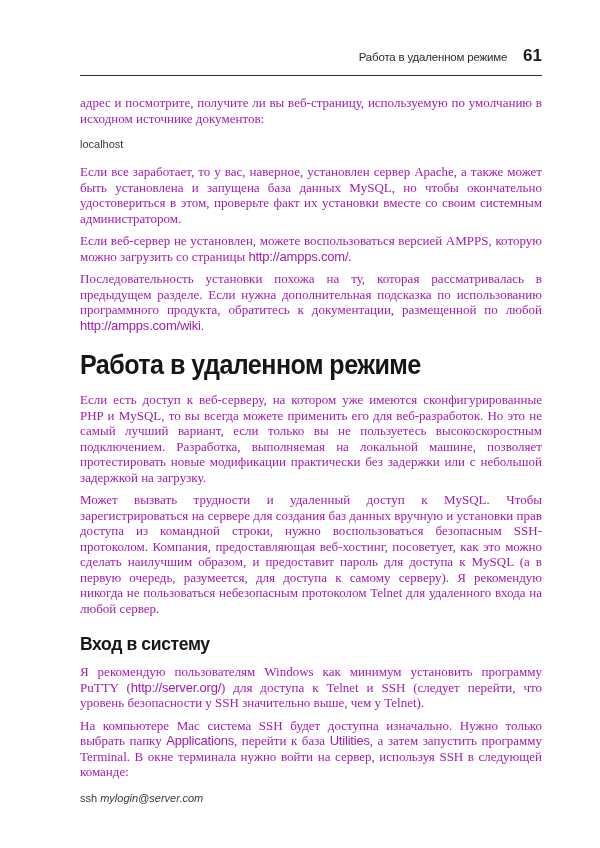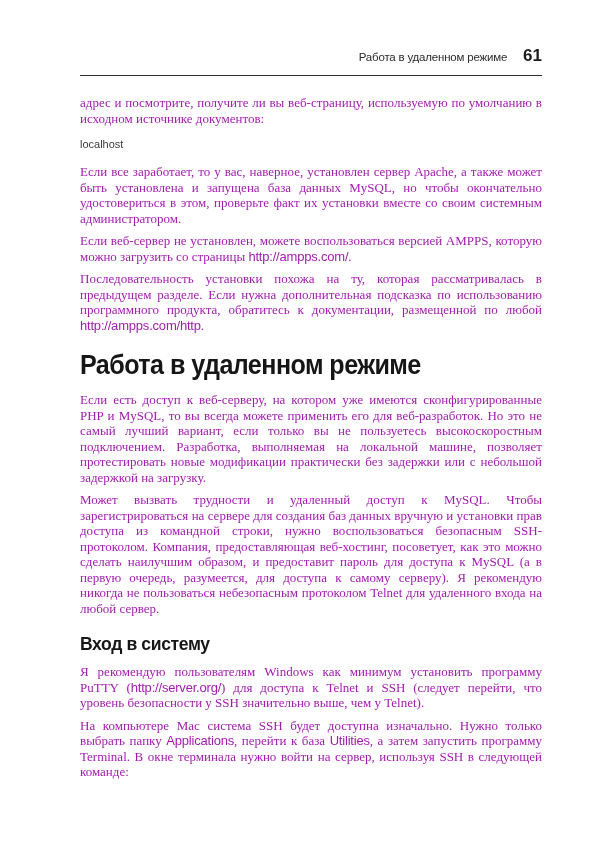--- a/index.html
+++ b/index.html
@@ -101,29 +101,30 @@
     </div>
 
     <p class="para first"><span>адрес и посмотрите, получите ли вы веб-страницу, используемую по умолчанию в исходном источнике документов:</span></p>
 
     <div class="code"><span>localhost</span></div>
 
     <p class="para"><span>Если все заработает, то у вас, наверное, установлен сервер Apache, а также может быть установлена и запущена база данных MySQL, но чтобы окончательно удостовериться в этом, проверьте факт их установки вместе со своим системным администратором.</span></p>
 
     <p class="para"><span>Если веб-сервер не установлен, можете воспользоваться версией AMPPS, которую можно загрузить со страницы </span><span class="run-sans">http://ampps.com/</span><span>.</span></p>
 
-    <p class="para"><span>Последовательность установки похожа на ту, которая рассматривалась в предыдущем разделе. Если нужна дополнительная подсказка по использованию программного продукта, обратитесь к документации, размещенной по любой </span><span class="run-sans">http://ampps.com/http</span><span>.</span></p>
+    <p class="para"><span>Последовательность установки похожа на ту, которая рассматривалась в предыдущем разделе. Если нужна дополнительная подсказка по использованию программного продукта, обратитесь к документации, размещенной по любой </span><span class="run-sans">http://ampps.com/wiki</span><span>.</span></p>
 
     <h1 class="h1">Работа в удаленном режиме</h1>
 
     <p class="para"><span>Если есть доступ к веб-серверу, на котором уже имеются сконфигурированные PHP и MySQL, то вы всегда можете применить его для веб-разработок. Но это не самый лучший вариант, если только вы не пользуетесь высокоскоростным подключением. Разработка, выполняемая на локальной машине, позволяет протестировать новые модификации практически без задержки или с небольшой задержкой на загрузку.</span></p>
 
     <p class="para"><span>Может вызвать трудности и удаленный доступ к MySQL. Чтобы зарегистрироваться на сервере для создания баз данных вручную и установки прав доступа из командной строки, нужно воспользоваться безопасным SSH-протоколом. Компания, предоставляющая веб-хостинг, посоветует, как это можно сделать наилучшим образом, и предоставит пароль для доступа к MySQL (а в первую очередь, разумеется, для доступа к самому серверу). Я рекомендую никогда не пользоваться небезопасным протоколом Telnet для удаленного входа на любой сервер.</span></p>
 
     <h2 class="h2">Вход в систему</h2>
 
     <p class="para"><span>Я рекомендую пользователям Windows как минимум установить программу PuTTY (</span><span class="run-sans">http://server.org/</span><span>) для доступа к Telnet и SSH (следует перейти, что уровень безопасности у SSH значительно выше, чем у Telnet).</span></p>
 
     <p class="para"><span>На компьютере Mac система SSH будет доступна изначально. Нужно только выбрать папку </span><span class="run-sans">Applications</span><span>, перейти к база </span><span class="run-sans">Utilities</span><span>, а затем запустить программу Terminal. В окне терминала нужно войти на сервер, используя SSH в следующей команде:</span></p>
 
+    <div class="code"><span>ssh </span><span class="run-italic">mylogin@server.com</span></div>
 
   </div>
 </div>
 
 </body></html>

